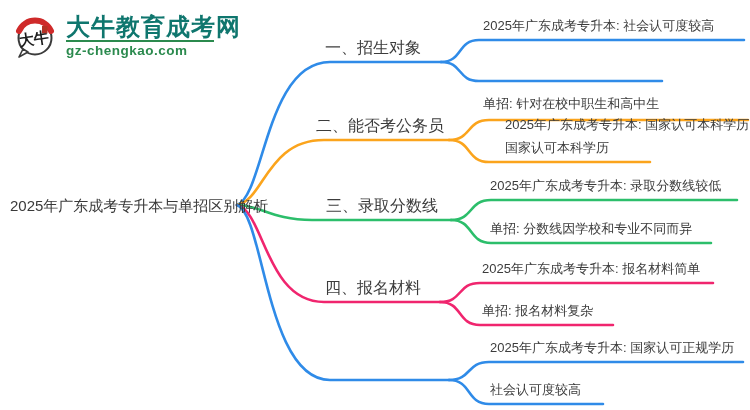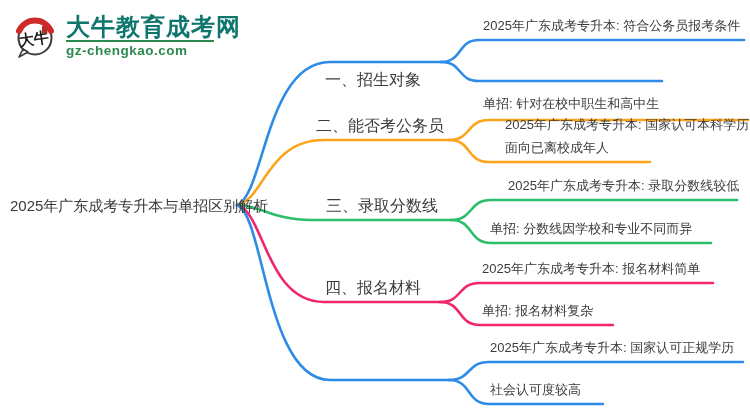--- a/index.html
+++ b/index.html
@@ -75,30 +75,30 @@
 
     <g>
       <path d="M237,205 C264,214 266,380 330,380 L449,380" stroke="#2f8be8"></path>
       <path d="M449,380 C472,380 466,362 489,362 L743,362" stroke="#2f8be8"></path>
       <path d="M449,380 C472,380 466,404 489,404 L603,404" stroke="#2f8be8"></path>
     </g>
   </svg>
 
   <div class="node root-node">2025年广东成考专升本与单招区别解析</div>
 
-  <div class="node branch-label" style="left:305px;top:38px;width:136px;margin-top:32px;">一、招生对象</div>
-  <div class="node leaf" style="left:483px;top:18px;">2025年广东成考专升本: 符合公务员报考条件</div>
+  <div class="node branch-label" style="left:305px;top:38px;width:136px;">一、招生对象</div>
+  <div class="node leaf" style="left:483px;top:18px;">2025年广东成考专升本: 社会认可度较高</div>
   <div class="node leaf" style="left:483px;top:59px;margin-top:37px;">单招: 针对在校中职生和高中生</div>
 
   <div class="node branch-label" style="left:310px;top:116px;width:140px;">二、能否考公务员</div>
   <div class="node leaf" style="left:505px;top:98px;margin-top:19px;">2025年广东成考专升本: 国家认可本科学历</div>
-  <div class="node leaf" style="left:505px;top:140px;">面向已离校成年人</div>
+  <div class="node leaf" style="left:505px;top:140px;">国家认可本科学历</div>
 
   <div class="node branch-label" style="left:312px;top:196px;width:140px;">三、录取分数线</div>
-  <div class="node leaf" style="left:508px;top:178px;text-align:center;">2025年广东成考专升本: 录取分数线较低</div>
+  <div class="node leaf" style="left:490px;top:178px;text-align:center;">2025年广东成考专升本: 录取分数线较低</div>
   <div class="node leaf" style="left:490px;top:221px;">单招: 分数线因学校和专业不同而异</div>
 
   <div class="node branch-label" style="left:305px;top:278px;width:136px;">四、报名材料</div>
   <div class="node leaf" style="left:482px;top:261px;">2025年广东成考专升本: 报名材料简单</div>
   <div class="node leaf" style="left:482px;top:303px;">单招: 报名材料复杂</div>
 
   <div class="node leaf" style="left:490px;top:340px;">2025年广东成考专升本: 国家认可正规学历</div>
   <div class="node leaf" style="left:490px;top:382px;">社会认可度较高</div>
 
 </div>

